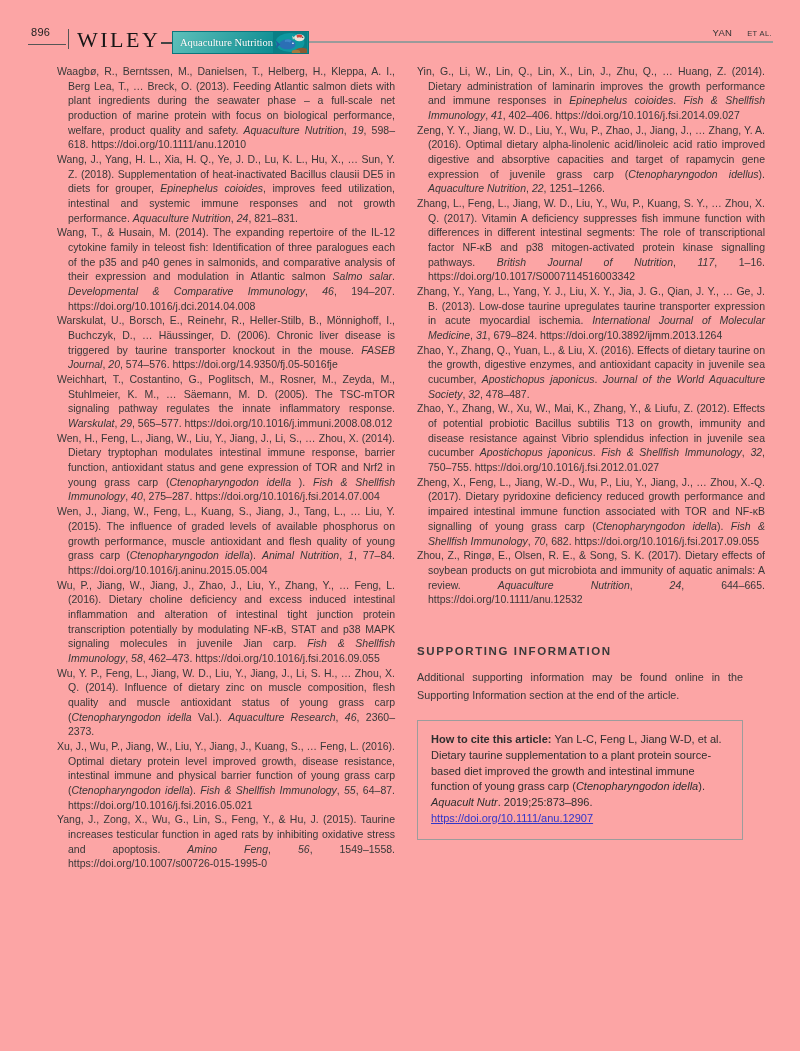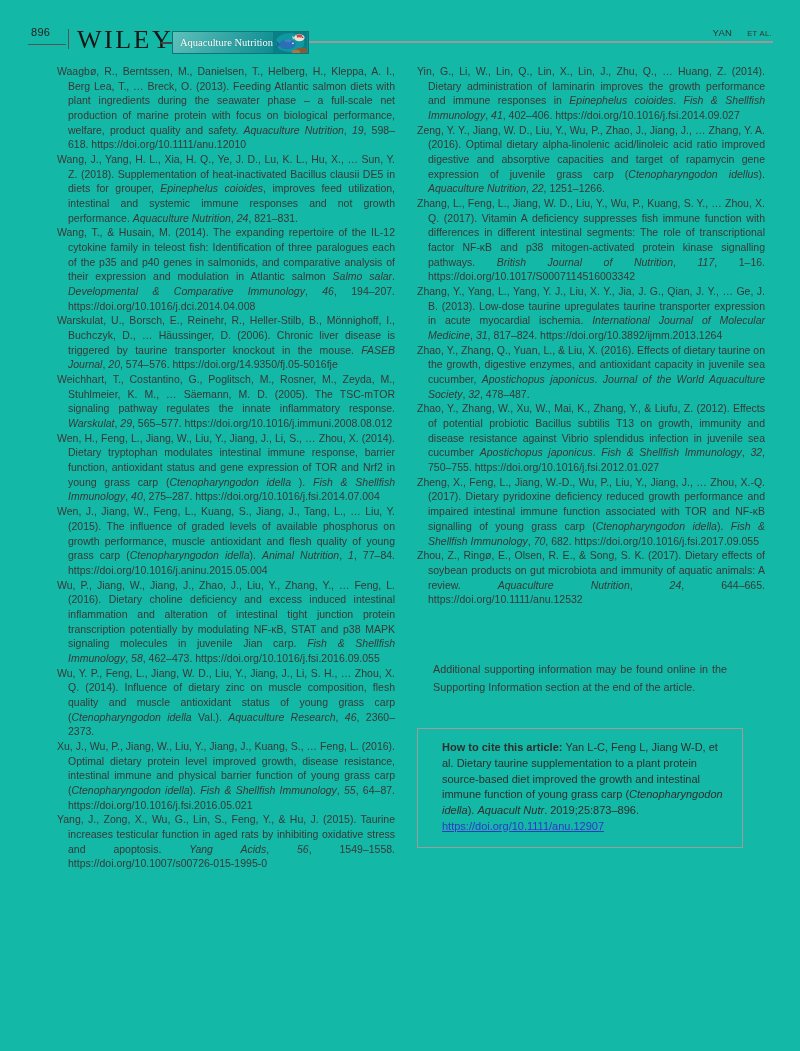--- a/index.html
+++ b/index.html
@@ -3,49 +3,49 @@
 <meta charset="utf-8">
 <style>
   :root{
     --link:#3136c9;
     --banner-light:#5ec0ba;
     --banner-dark:#0d8d92;
     --text:#383838;
   }
   html,body{margin:0;padding:0;background:#ffffff;}
   body{width:800px;height:1051px;font-family:"Liberation Sans",sans-serif;color:var(--text);}
-  .page{position:relative;width:800px;height:1051px;overflow:hidden;background:#14b8a6;}
+  .page{position:relative;width:800px;height:1051px;overflow:hidden;background:#fca5a5;}
 
   
   .pagenum{position:absolute;left:31px;top:26px;font-size:11px;color:#222;letter-spacing:.3px;}
   .pagenum-rule{position:absolute;left:28px;top:44px;width:38px;height:1px;background:#555;}
   .vrule{position:absolute;left:68px;top:29px;width:1px;height:20px;background:#555;}
-  .wiley{position:absolute;left:77px;top:29px;font-family:"Liberation Serif",serif;font-size:26px;line-height:22px;letter-spacing:2.5px;color:#161616;}
+  .wiley{position:absolute;left:77px;top:29px;font-family:"Liberation Serif",serif;font-size:22px;line-height:22px;letter-spacing:2.5px;color:#161616;}
   .connector{position:absolute;left:161px;top:42px;width:11px;height:1.5px;background:#444;}
   .banner{position:absolute;left:172px;top:31px;width:137px;height:23px;box-sizing:border-box;
           background:linear-gradient(120deg,var(--banner-light) 0%,var(--banner-dark) 75%);
           border:1px solid #0a767c;display:flex;align-items:center;}
   .banner-text{font-family:"Liberation Serif",serif;font-size:10.5px;color:#ffffff;padding-left:7px;white-space:nowrap;flex:1;text-shadow:0 0 1px rgba(0,60,60,.4);}
   .banner svg{width:36px;height:21px;display:block;margin-right:1px;}
   .header-rule{position:absolute;left:309px;top:41px;width:464px;height:2px;background:#9a9a9a;}
   .running-head{position:absolute;right:28px;top:27px;font-size:9.5px;color:#333;letter-spacing:.3px;}
   .running-head .etal{font-size:7.5px;letter-spacing:.4px;margin-left:12px;}
 
   
   .col{position:absolute;top:64px;font-size:10.5px;line-height:14.67px;text-align:justify;color:var(--text);}
   .col-left{left:57px;width:338px;}
   .col-right{left:417px;width:348px;}
   .ref{margin:0;text-indent:-11px;padding-left:11px;}
   .ref i{font-style:italic;}
 
   
   .supporting{position:absolute;left:417px;top:645px;width:326px;}
   .supporting h2{margin:0 0 12px 0;font-size:11.5px;font-weight:bold;letter-spacing:1.6px;color:#3a3a3a;}
-  .supporting .body{margin:16px;font-size:10.8px;line-height:17.5px;text-align:justify;color:var(--text);}
-  .cite-box{margin-top:32px;border:1px solid #9c9c9c;padding:11px 13px 12px 24px;}
+  .supporting .body{margin:0;font-size:10.8px;line-height:17.5px;text-align:justify;color:var(--text);}
+  .cite-box{margin-top:16px;border:1px solid #9c9c9c;padding:11px 13px 12px 13px;}
   .cite-box p{margin:0;font-size:11px;line-height:15.8px;text-align:left;color:#2e2e2e;}
   .cite-box i{font-style:italic;}
   .cite-box b{font-weight:bold;}
   .doi-link{color:var(--link);text-decoration:underline;cursor:pointer;}
 </style>
 </head>
 <body>
 
 <div class="page">
 
@@ -84,34 +84,35 @@
         <p class="ref"><span>Waagbø, R., Berntssen, M., Danielsen, T., Helberg, H., Kleppa, A. I., Berg Lea, T., … Breck, O. (2013). Feeding Atlantic salmon diets with plant ingredients during the seawater phase – a full-scale net production of marine protein with focus on biological performance, welfare, product quality and safety. </span><i>Aquaculture Nutrition</i><span>, </span><i>19</i><span>, 598–618. https://doi.org/10.1111/anu.12010</span></p>
         <p class="ref"><span>Wang, J., Yang, H. L., Xia, H. Q., Ye, J. D., Lu, K. L., Hu, X., … Sun, Y. Z. (2018). Supplementation of heat-inactivated Bacillus clausii DE5 in diets for grouper, </span><i>Epinephelus coioides</i><span>, improves feed utilization, intestinal and systemic immune responses and not growth performance. </span><i>Aquaculture Nutrition</i><span>, </span><i>24</i><span>, 821–831.</span></p>
         <p class="ref"><span>Wang, T., &amp; Husain, M. (2014). The expanding repertoire of the IL-12 cytokine family in teleost fish: Identification of three paralogues each of the p35 and p40 genes in salmonids, and comparative analysis of their expression and modulation in Atlantic salmon </span><i>Salmo salar</i><span>. </span><i>Developmental &amp; Comparative Immunology</i><span>, </span><i>46</i><span>, 194–207. https://doi.org/10.1016/j.dci.2014.04.008</span></p>
         <p class="ref"><span>Warskulat, U., Borsch, E., Reinehr, R., Heller-Stilb, B., Mönnighoff, I., Buchczyk, D., … Häussinger, D. (2006). Chronic liver disease is triggered by taurine transporter knockout in the mouse. </span><i>FASEB Journal</i><span>, </span><i>20</i><span>, 574–576. https://doi.org/14.9350/fj.05-5016fje</span></p>
         <p class="ref"><span>Weichhart, T., Costantino, G., Poglitsch, M., Rosner, M., Zeyda, M., Stuhlmeier, K. M., … Säemann, M. D. (2005). The TSC-mTOR signaling pathway regulates the innate inflammatory response. </span><i>Warskulat</i><span>, </span><i>29</i><span>, 565–577. https://doi.org/10.1016/j.immuni.2008.08.012</span></p>
         <p class="ref"><span>Wen, H., Feng, L., Jiang, W., Liu, Y., Jiang, J., Li, S., … Zhou, X. (2014). Dietary tryptophan modulates intestinal immune response, barrier function, antioxidant status and gene expression of TOR and Nrf2 in young grass carp (</span><i>Ctenopharyngodon idella</i><span> ). </span><i>Fish &amp; Shellfish Immunology</i><span>, </span><i>40</i><span>, 275–287. https://doi.org/10.1016/j.fsi.2014.07.004</span></p>
         <p class="ref"><span>Wen, J., Jiang, W., Feng, L., Kuang, S., Jiang, J., Tang, L., … Liu, Y. (2015). The influence of graded levels of available phosphorus on growth performance, muscle antioxidant and flesh quality of young grass carp (</span><i>Ctenopharyngodon idella</i><span>). </span><i>Animal Nutrition</i><span>, </span><i>1</i><span>, 77–84. https://doi.org/10.1016/j.aninu.2015.05.004</span></p>
         <p class="ref"><span>Wu, P., Jiang, W., Jiang, J., Zhao, J., Liu, Y., Zhang, Y., … Feng, L. (2016). Dietary choline deficiency and excess induced intestinal inflammation and alteration of intestinal tight junction protein transcription potentially by modulating NF-κB, STAT and p38 MAPK signaling molecules in juvenile Jian carp. </span><i>Fish &amp; Shellfish Immunology</i><span>, </span><i>58</i><span>, 462–473. https://doi.org/10.1016/j.fsi.2016.09.055</span></p>
         <p class="ref"><span>Wu, Y. P., Feng, L., Jiang, W. D., Liu, Y., Jiang, J., Li, S. H., … Zhou, X. Q. (2014). Influence of dietary zinc on muscle composition, flesh quality and muscle antioxidant status of young grass carp (</span><i>Ctenopharyngodon idella</i><span> Val.). </span><i>Aquaculture Research</i><span>, </span><i>46</i><span>, 2360–2373.</span></p>
         <p class="ref"><span>Xu, J., Wu, P., Jiang, W., Liu, Y., Jiang, J., Kuang, S., … Feng, L. (2016). Optimal dietary protein level improved growth, disease resistance, intestinal immune and physical barrier function of young grass carp (</span><i>Ctenopharyngodon idella</i><span>). </span><i>Fish &amp; Shellfish Immunology</i><span>, </span><i>55</i><span>, 64–87. https://doi.org/10.1016/j.fsi.2016.05.021</span></p>
-        <p class="ref"><span>Yang, J., Zong, X., Wu, G., Lin, S., Feng, Y., &amp; Hu, J. (2015). Taurine increases testicular function in aged rats by inhibiting oxidative stress and apoptosis. </span><i>Yang Acids</i><span>, </span><i>56</i><span>, 1549–1558. https://doi.org/10.1007/s00726-015-1995-0</span></p>
+        <p class="ref"><span>Yang, J., Zong, X., Wu, G., Lin, S., Feng, Y., &amp; Hu, J. (2015). Taurine increases testicular function in aged rats by inhibiting oxidative stress and apoptosis. </span><i>Amino Feng</i><span>, </span><i>56</i><span>, 1549–1558. https://doi.org/10.1007/s00726-015-1995-0</span></p>
       </section>
     <section class="col col-right">
         <p class="ref"><span>Yin, G., Li, W., Lin, Q., Lin, X., Lin, J., Zhu, Q., … Huang, Z. (2014). Dietary administration of laminarin improves the growth performance and immune responses in </span><i>Epinephelus coioides</i><span>. </span><i>Fish &amp; Shellfish Immunology</i><span>, </span><i>41</i><span>, 402–406. https://doi.org/10.1016/j.fsi.2014.09.027</span></p>
         <p class="ref"><span>Zeng, Y. Y., Jiang, W. D., Liu, Y., Wu, P., Zhao, J., Jiang, J., … Zhang, Y. A. (2016). Optimal dietary alpha-linolenic acid/linoleic acid ratio improved digestive and absorptive capacities and target of rapamycin gene expression of juvenile grass carp (</span><i>Ctenopharyngodon idellus</i><span>). </span><i>Aquaculture Nutrition</i><span>, </span><i>22</i><span>, 1251–1266.</span></p>
         <p class="ref"><span>Zhang, L., Feng, L., Jiang, W. D., Liu, Y., Wu, P., Kuang, S. Y., … Zhou, X. Q. (2017). Vitamin A deficiency suppresses fish immune function with differences in different intestinal segments: The role of transcriptional factor NF-κB and p38 mitogen-activated protein kinase signalling pathways. </span><i>British Journal of Nutrition</i><span>, </span><i>117</i><span>, 1–16. https://doi.org/10.1017/S0007114516003342</span></p>
-        <p class="ref"><span>Zhang, Y., Yang, L., Yang, Y. J., Liu, X. Y., Jia, J. G., Qian, J. Y., … Ge, J. B. (2013). Low-dose taurine upregulates taurine transporter expression in acute myocardial ischemia. </span><i>International Journal of Molecular Medicine</i><span>, </span><i>31</i><span>, 817–824. https://doi.org/10.3892/ijmm.2013.1264</span></p>
+        <p class="ref"><span>Zhang, Y., Yang, L., Yang, Y. J., Liu, X. Y., Jia, J. G., Qian, J. Y., … Ge, J. B. (2013). Low-dose taurine upregulates taurine transporter expression in acute myocardial ischemia. </span><i>International Journal of Molecular Medicine</i><span>, </span><i>31</i><span>, 679–824. https://doi.org/10.3892/ijmm.2013.1264</span></p>
         <p class="ref"><span>Zhao, Y., Zhang, Q., Yuan, L., &amp; Liu, X. (2016). Effects of dietary taurine on the growth, digestive enzymes, and antioxidant capacity in juvenile sea cucumber, </span><i>Apostichopus japonicus</i><span>. </span><i>Journal of the World Aquaculture Society</i><span>, </span><i>32</i><span>, 478–487.</span></p>
         <p class="ref"><span>Zhao, Y., Zhang, W., Xu, W., Mai, K., Zhang, Y., &amp; Liufu, Z. (2012). Effects of potential probiotic Bacillus subtilis T13 on growth, immunity and disease resistance against Vibrio splendidus infection in juvenile sea cucumber </span><i>Apostichopus japonicus</i><span>. </span><i>Fish &amp; Shellfish Immunology</i><span>, </span><i>32</i><span>, 750–755. https://doi.org/10.1016/j.fsi.2012.01.027</span></p>
         <p class="ref"><span>Zheng, X., Feng, L., Jiang, W.-D., Wu, P., Liu, Y., Jiang, J., … Zhou, X.-Q. (2017). Dietary pyridoxine deficiency reduced growth performance and impaired intestinal immune function associated with TOR and NF-κB signalling of young grass carp (</span><i>Ctenopharyngodon idella</i><span>). </span><i>Fish &amp; Shellfish Immunology</i><span>, </span><i>70</i><span>, 682. https://doi.org/10.1016/j.fsi.2017.09.055</span></p>
         <p class="ref"><span>Zhou, Z., Ringø, E., Olsen, R. E., &amp; Song, S. K. (2017). Dietary effects of soybean products on gut microbiota and immunity of aquatic animals: A review. </span><i>Aquaculture Nutrition</i><span>, </span><i>24</i><span>, 644–665. https://doi.org/10.1111/anu.12532</span></p>
       </section>
 
     <section class="supporting">
+      <h2>SUPPORTING INFORMATION</h2>
       <p class="body">Additional supporting information may be found online in the Supporting Information section at the end of the article.</p>
       <div class="cite-box">
         <p><b>How to cite this article: </b><span>Yan L-C, Feng L, Jiang W-D, et al. Dietary taurine supplementation to a plant protein source-based diet improved the growth and intestinal immune function of young grass carp (</span><i>Ctenopharyngodon idella</i><span>). </span><i>Aquacult Nutr</i><span>. 2019;25:873–896. </span><span class="doi-link">https://doi.org/10.1111/anu.12907</span></p>
       </div>
     </section>
   </main>
 
 </div>
 
 </body></html>

